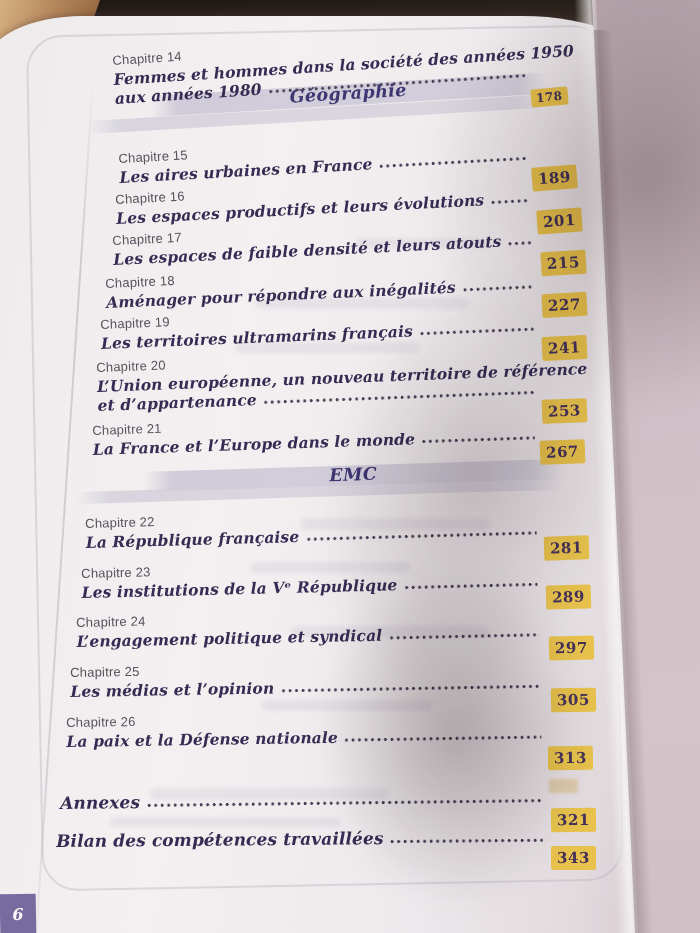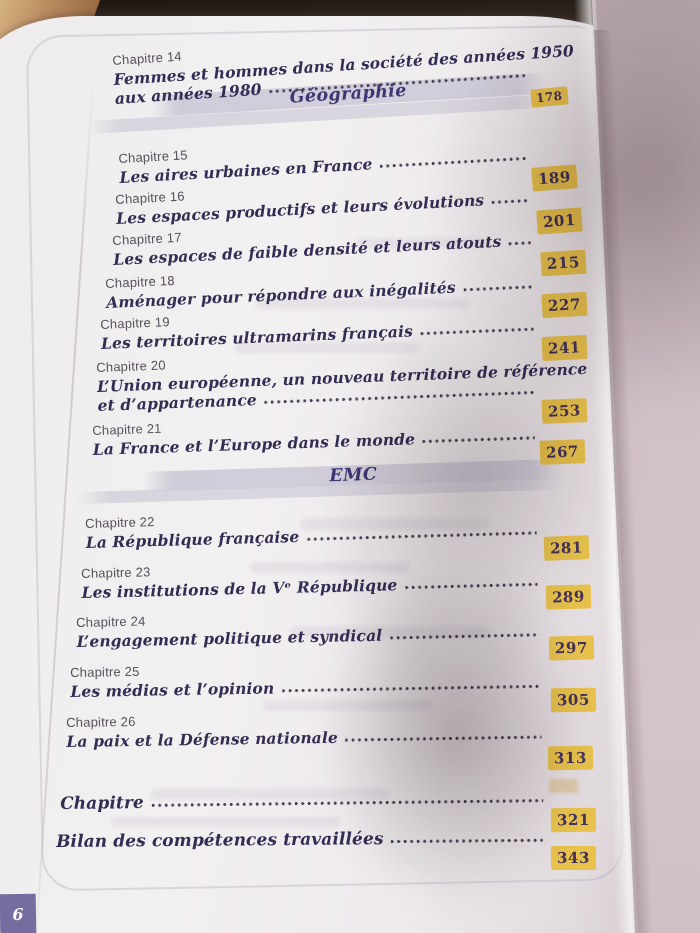--- a/index.html
+++ b/index.html
@@ -217,21 +217,21 @@
   <div class="row r12">
     <div class="chap">Chapitre 26</div>
     <div class="tline">
         <span class="title">La paix et la Défense nationale</span>
         <span class="dots"></span>
       </div>
   </div>
 
   <div class="row r13 big">
     <div class="tline">
-        <span class="title">Chapitre</span>
+        <span class="title">Annexes</span>
         <span class="dots"></span>
       </div>
   </div>
   <div class="row r14 big">
     <div class="tline">
         <span class="title">Bilan des compétences travaillées</span>
         <span class="dots"></span>
       </div>
   </div>
 

